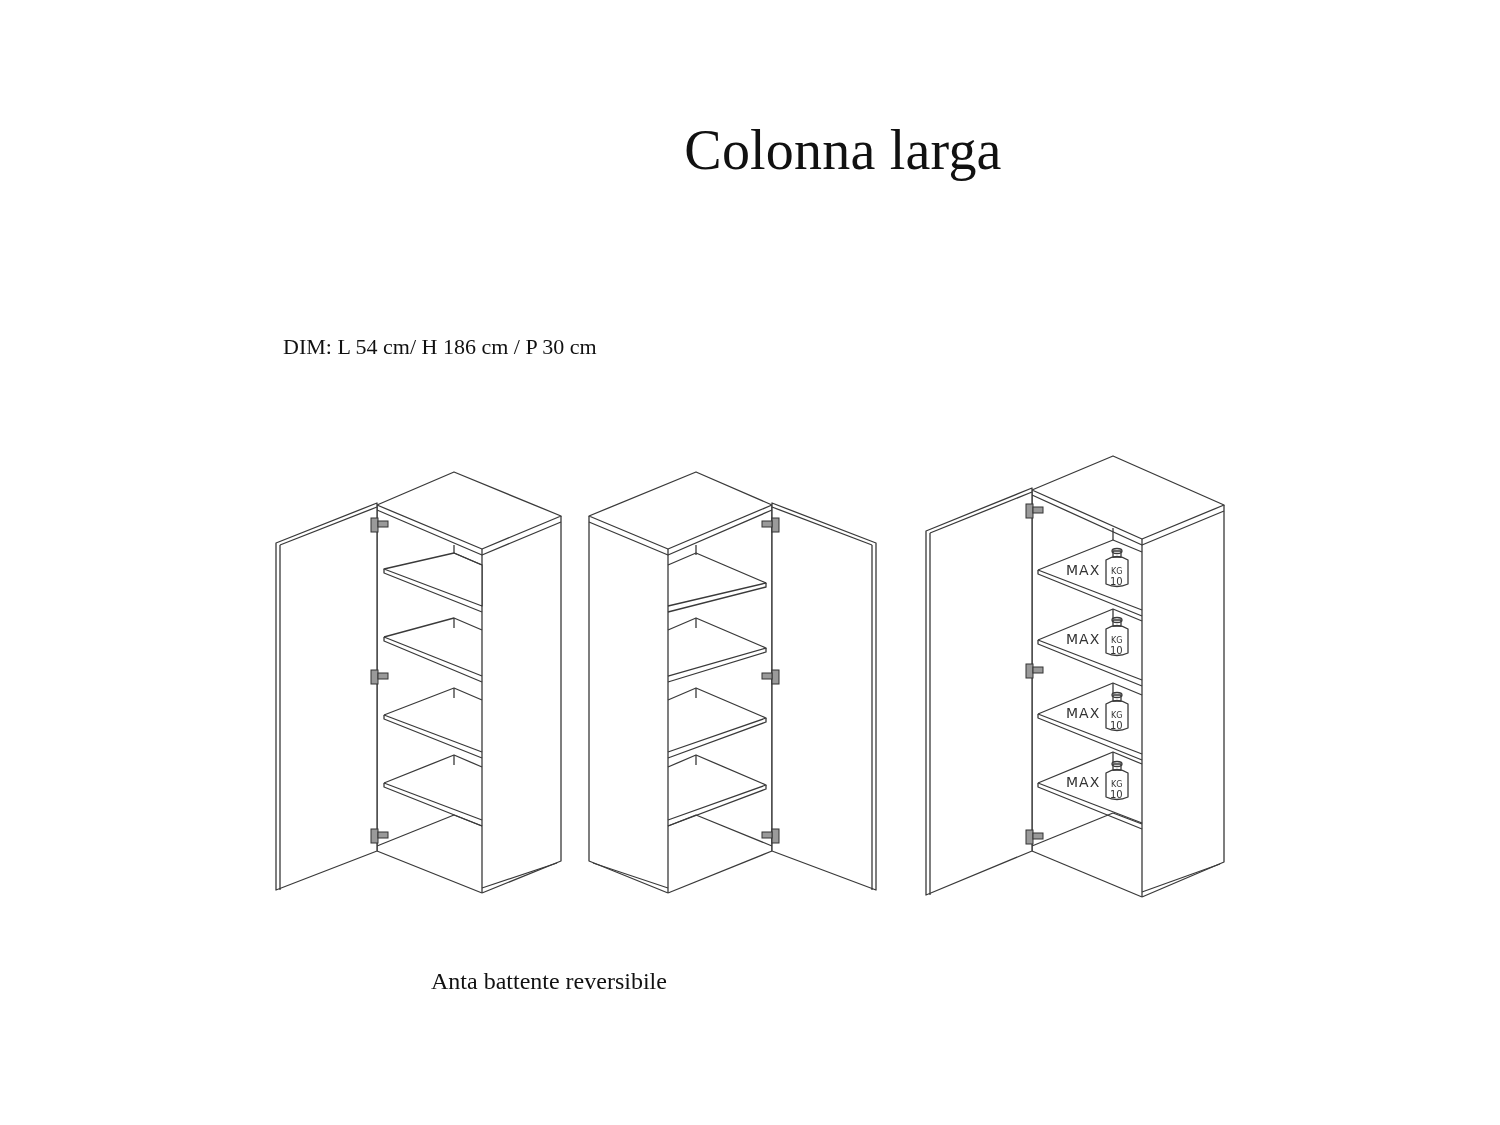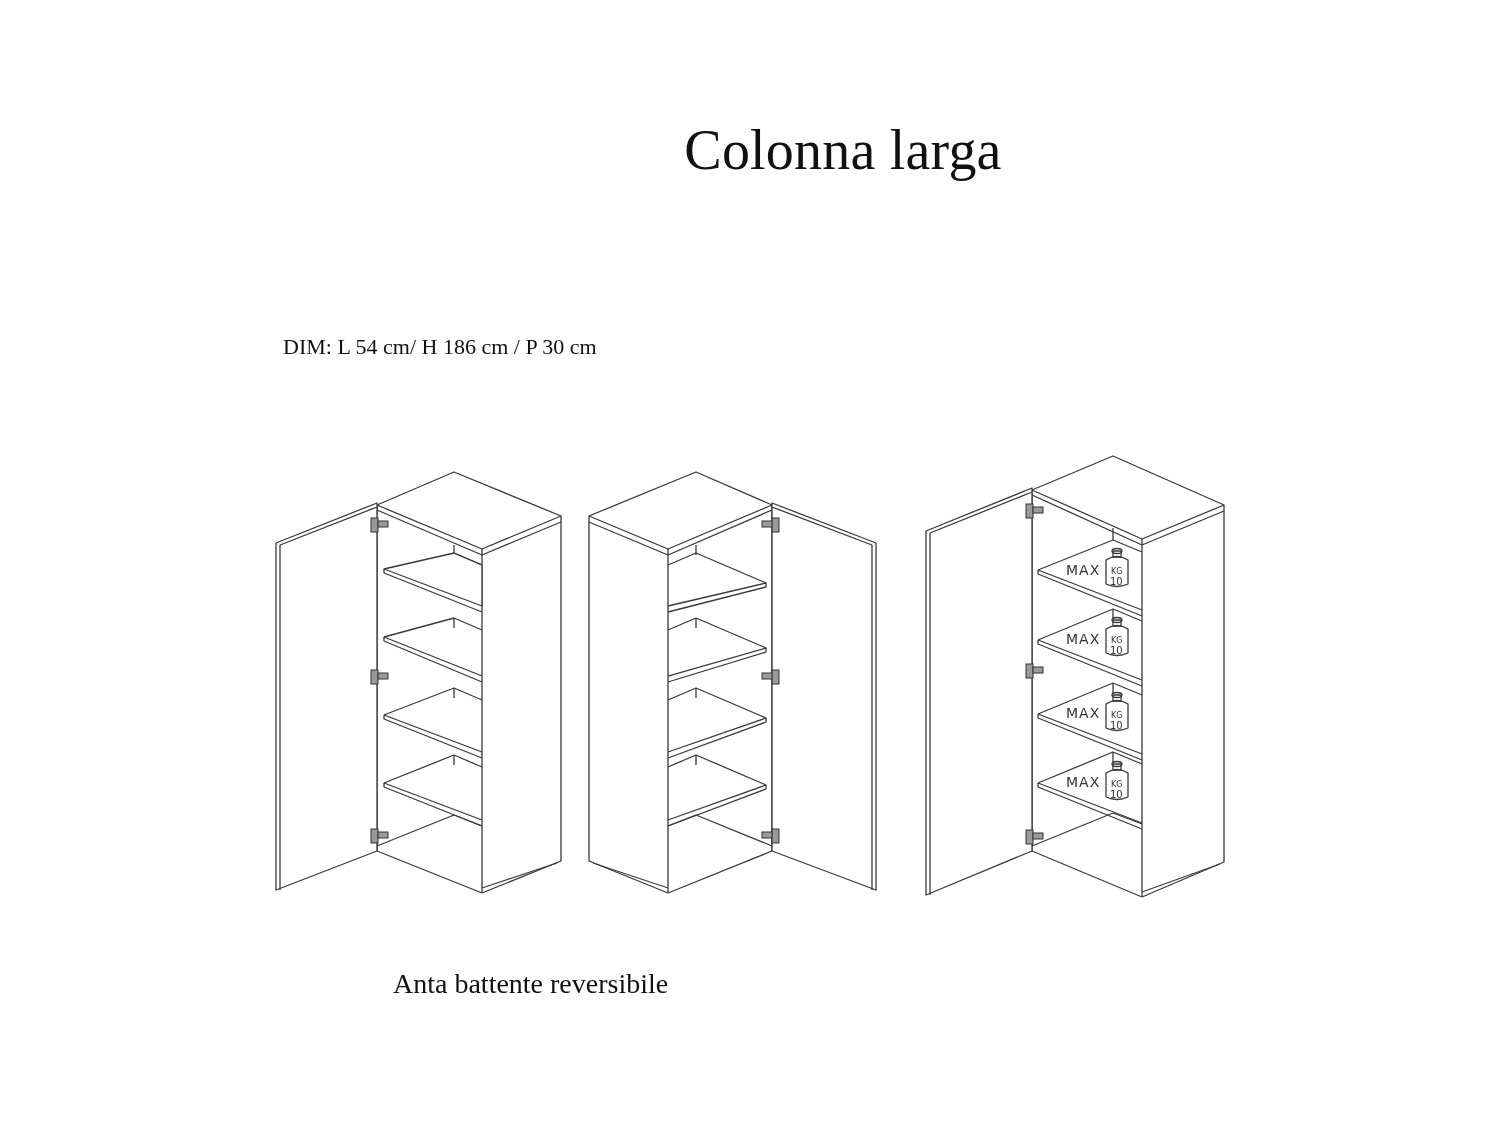--- a/index.html
+++ b/index.html
@@ -1,19 +1,19 @@
 <!DOCTYPE html>
 <html><head>
 <meta charset="utf-8">
 <style>
   html, body { margin:0; padding:0; background:#ffffff; }
   body { width:1500px; height:1125px; position:relative; overflow:hidden; font-family:"Liberation Serif","DejaVu Serif",serif; color:#111; }
   .title { position:absolute; left:0; width:1500px; top:118px; text-align:center; font-size:56px; padding-left:100px; box-sizing:border-box; letter-spacing:0.2px;margin-left:43px; }
   .dims { position:absolute; left:283px; top:334px; font-size:22px; white-space:nowrap; }
-  .caption { position:absolute; left:393px; top:968px; font-size:28px; white-space:nowrap; }
+  .caption { position:absolute; left:431px; top:968px; font-size:24px; white-space:nowrap; }
   svg.drawing { position:absolute; left:0; top:0; }
   .ln { stroke:#3a3a3a; stroke-width:1.3; fill:none; stroke-linejoin:round; }
   .fillw { fill:#ffffff; }
   .hinge { fill:#9a9a9a; stroke:#333; stroke-width:1; }
   .maxtxt { font-family:"DejaVu Sans","Liberation Sans",sans-serif; font-size:14px; fill:#333; letter-spacing:1px; }
   .kgtxt { font-family:"DejaVu Sans","Liberation Sans",sans-serif; fill:#333; }
 </style>
 </head>
 <body>
 

